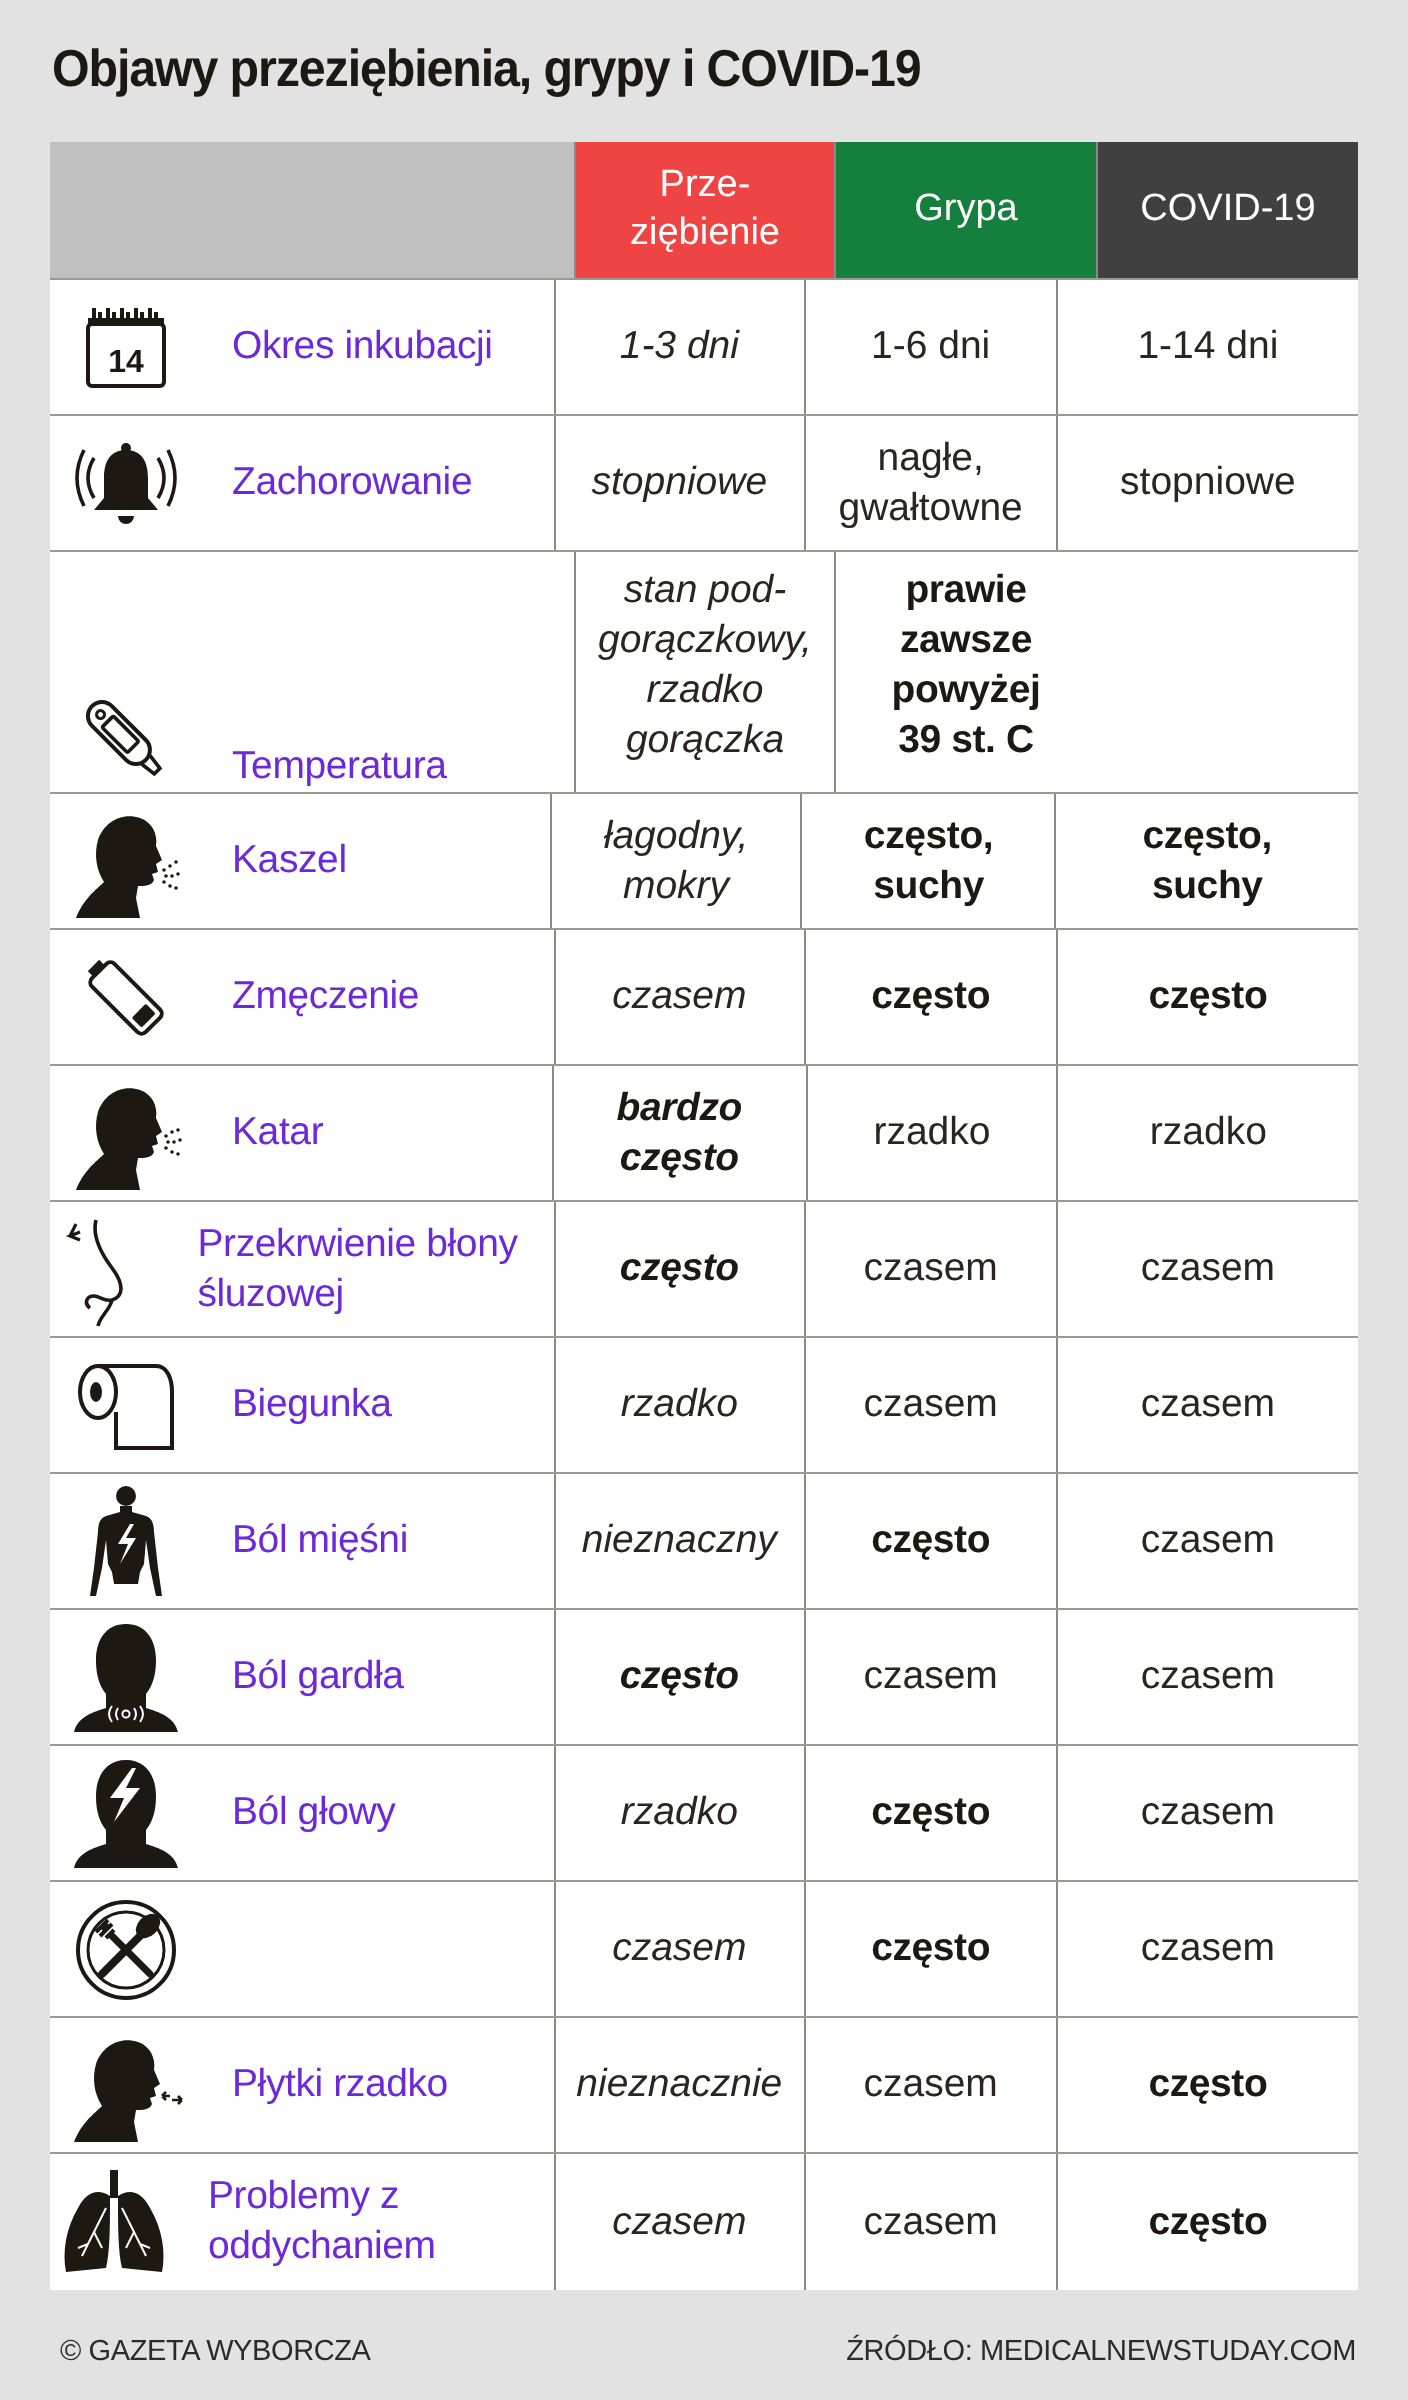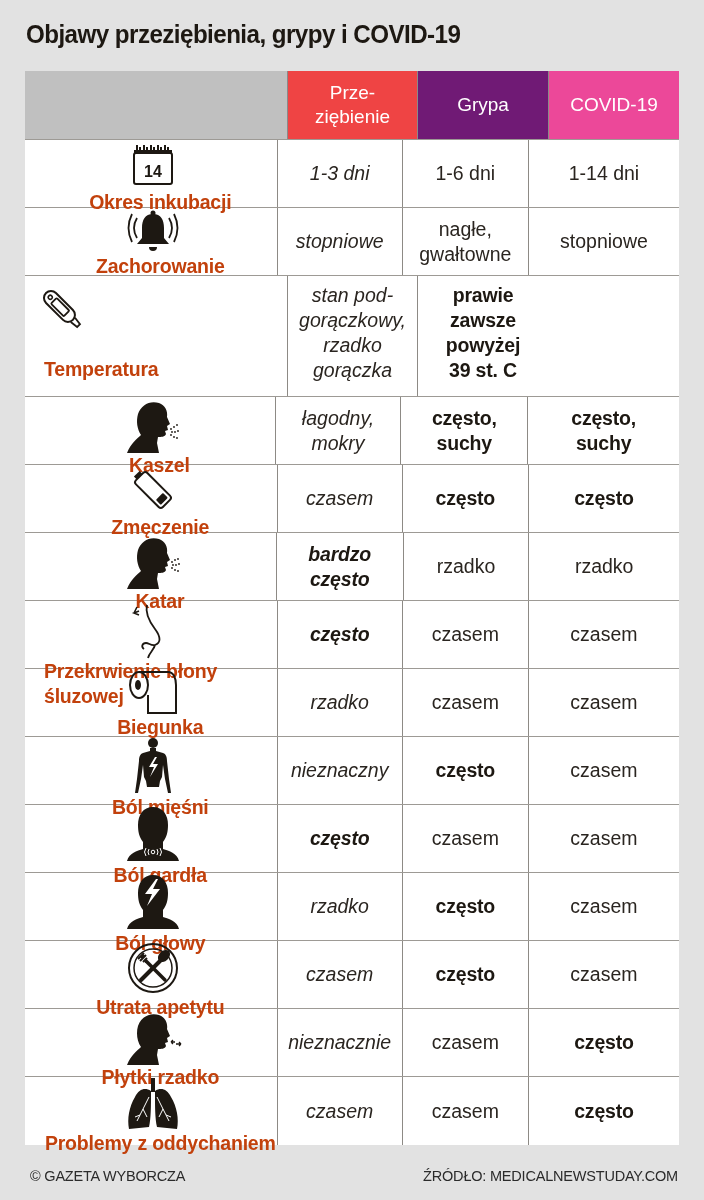--- a/index.html
+++ b/index.html
@@ -22,26 +22,26 @@
     width: 131px; display: flex; align-items: center; justify-content: center;
     text-align: center; color: #fff; font-size: 19px; line-height: 24px;
     border-left: 1px solid #8a8a8a;
   }
   .hdr .hc.c1 { width: 130px; }
   .hdr .hc.c2 { width: 131px; }
   .hdr .hc.c3 { width: 131px; }
 
   .row { display: flex; background: #fff; border-top: 1px solid #9d9a95; }
   .row:first-of-type { border-top: none; }
-  .lab { width: 262px; display: flex; align-items: center; position: relative; flex-direction: column; }
+  .lab { width: 262px; display: flex; align-items: center; position: relative; }
   .lab .ic { width: 72px; height: 100%; display: flex; align-items: center; justify-content: center; padding-left: 4px; }
   .lab .ic svg { display: block; }
   .lab .lt {
-    font-weight: bold; font-size: 19.5px; line-height: 25px; letter-spacing: -0.2px;
-    padding-left: 19px; color: #c2410c;
+    font-weight: normal; font-size: 19.5px; line-height: 25px; letter-spacing: -0.2px;
+    padding-left: 19px; color: #6d28d9;
   }
   .cell {
     display: flex; align-items: center; justify-content: center; text-align: center;
     border-left: 1px solid #8d8a85; font-size: 19.5px; line-height: 25px; color: #2a2520;
     padding: 0 4px;
   }
   .cell.c1 { width: 130px; font-style: italic; }
   .cell.c2 { width: 131px; }
   .cell.c3 { width: 157px; }
   .cell.b { font-weight: bold; color: #1d1812; letter-spacing: -0.2px; }
@@ -54,22 +54,22 @@
 <body>
 
 <div class="title">Objawy przeziębienia, grypy i COVID-19</div>
 
 <div class="table">
   <div class="hdr">
     <div class="h0"></div>
     <div class="hc c1" style="background:#ef4444">
       <span><span>Prze-</span><br><span>ziębienie</span></span>
     </div>
-    <div class="hc c2" style="background:#701a75">Grypa</div>
-    <div class="hc c3" style="background:#ec4899">COVID-19</div>
+    <div class="hc c2" style="background:#15803d">Grypa</div>
+    <div class="hc c3" style="background:#404040">COVID-19</div>
   </div>
 
   <div class="row" style="height:68px">
     <div class="lab">
       <div class="ic">
         <svg width="50" height="50" viewBox="0 0 50 50">
           <rect x="6" y="13" width="38" height="31" rx="2" fill="none" stroke="#1d1812" stroke-width="2"></rect>
           <rect x="6" y="10" width="38" height="4" fill="#1d1812"></rect>
           <path d="M9 10 V5 M12 10 V7 M16 10 V5 M19 10 V7 M23 10 V5 M26 10 V7 M30 10 V5 M33 10 V7 M37 10 V5 M40 10 V7" stroke="#1d1812" stroke-width="2"></path>
           <text x="25" y="37" font-size="16" font-weight="bold" text-anchor="middle" fill="#1d1812" font-family="Liberation Sans, sans-serif">14</text>
@@ -94,21 +94,21 @@
         </svg>
       </div>
       <div class="lt">Zachorowanie</div>
     </div>
     <div class="cell c1">stopniowe</div>
     <div class="cell c2">nagłe, gwałtowne</div>
     <div class="cell c3">stopniowe</div>
   </div>
 
   <div class="row" style="height:121px">
-    <div class="lab" style="align-items:flex-start">
+    <div class="lab" style="align-items:flex-end">
       <div class="ic" style="height:auto;padding-top:8px">
         <svg width="52" height="52" viewBox="0 0 52 52">
           <g transform="rotate(-45 26 26)">
             <rect x="19" y="2" width="14" height="38" rx="7" fill="none" stroke="#1d1812" stroke-width="2"></rect>
             <rect x="22" y="13" width="8" height="18" rx="1" fill="none" stroke="#1d1812" stroke-width="1.8"></rect>
             <circle cx="26" cy="8" r="2" fill="none" stroke="#1d1812" stroke-width="1.5"></circle>
             <path d="M23 40 L24 48 L28 48 L29 40" fill="none" stroke="#1d1812" stroke-width="1.8"></path>
           </g>
         </svg>
       </div>
@@ -269,21 +269,20 @@
       <div class="ic">
         <svg width="54" height="54" viewBox="0 0 54 54">
           <circle cx="27" cy="27" r="24" fill="none" stroke="#1d1812" stroke-width="2"></circle>
           <circle cx="27" cy="27" r="19" fill="none" stroke="#1d1812" stroke-width="1.5"></circle>
           <path d="M15 39 L36 18" stroke="#1d1812" stroke-width="4" stroke-linecap="round"></path>
           <ellipse cx="38" cy="15" rx="5" ry="7" transform="rotate(45 38 15)" fill="#1d1812"></ellipse>
           <path d="M39 39 L20 20" stroke="#1d1812" stroke-width="3.5" stroke-linecap="round"></path>
           <path d="M14 20 L20 14 M15 17 L18 14 M17 21 L21 17 M12 18 L18 12" stroke="#1d1812" stroke-width="2"></path>
         </svg>
       </div>
-      <div class="lt">Utrata apetytu</div>
     </div>
     <div class="cell c1">czasem</div>
     <div class="cell c2 b">często</div>
     <div class="cell c3">czasem</div>
   </div>
 
   <div class="row" style="height:68px">
     <div class="lab">
       <div class="ic">
         <svg width="60" height="56" viewBox="0 0 60 56">

